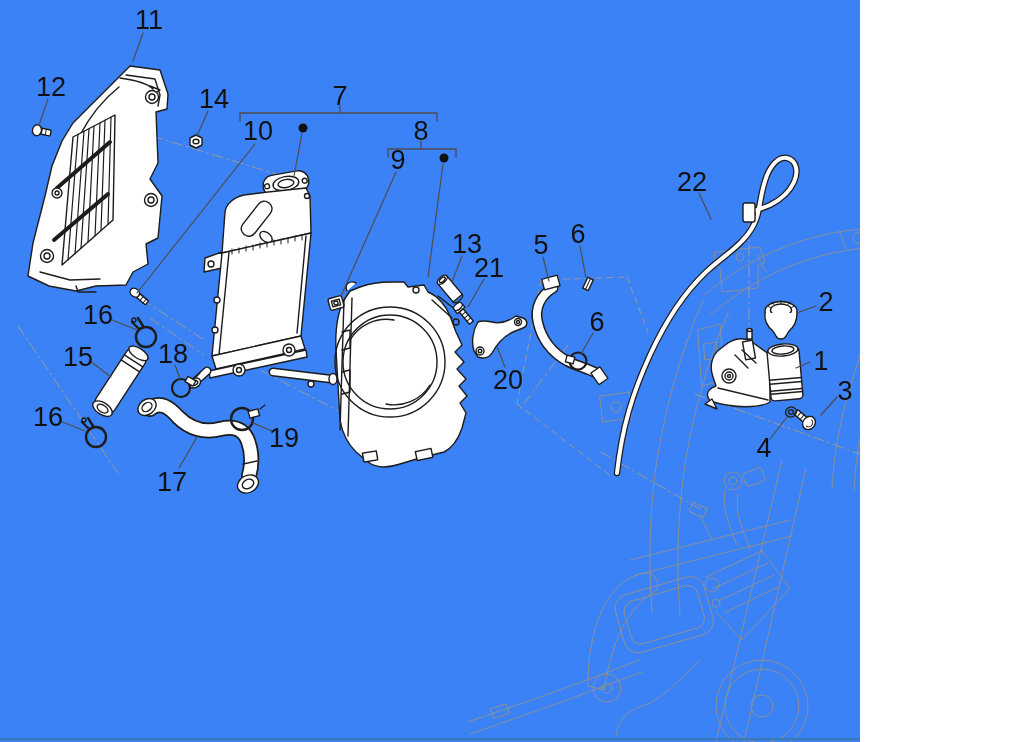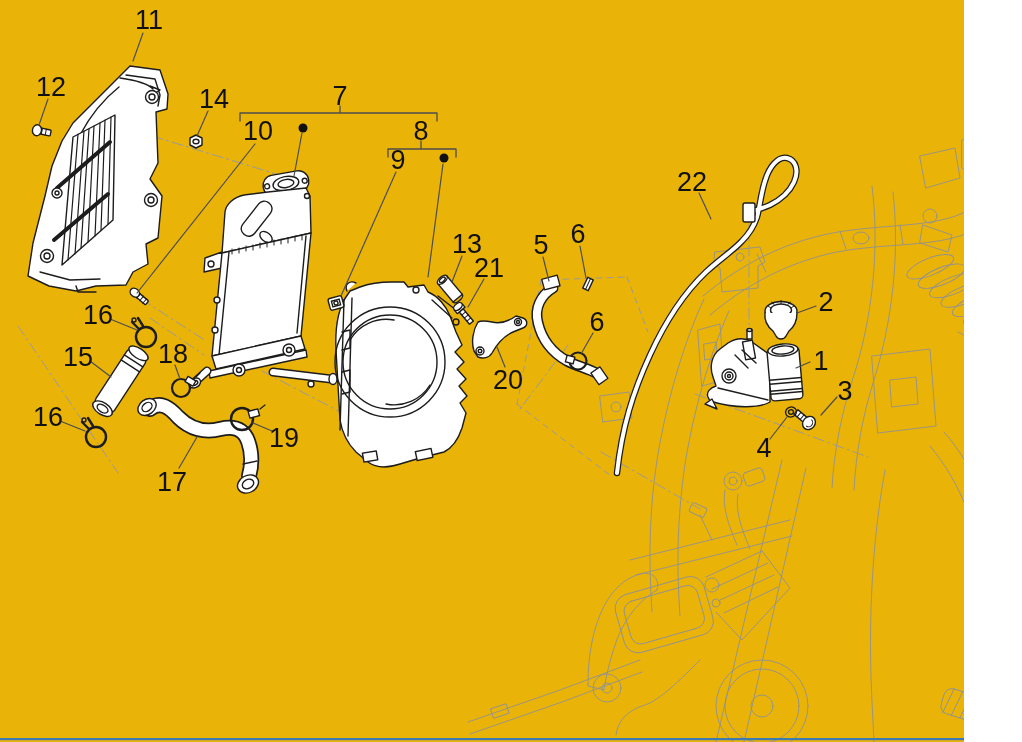--- a/index.html
+++ b/index.html
@@ -1,16 +1,16 @@
 <!DOCTYPE html>
 <html><head>
 <meta charset="utf-8">
 <style>
   html,body{margin:0;padding:0;background:#fff;}
-  .stage{position:relative;width:964px;height:742px;background:#eab308;overflow:hidden;font-family:"Liberation Sans",sans-serif;}
+  .stage{position:relative;width:860px;height:742px;background:#3b82f6;overflow:hidden;font-family:"Liberation Sans",sans-serif;}
   svg{position:absolute;inset:0;display:block;}
   text.callout{font-family:"Liberation Sans",sans-serif;font-size:27px;fill:#111;}
   .nofill{fill:none;}
   .dot{fill:#111;stroke:none;}
   .dashdot{stroke-dasharray:11 4 2 4;}
   .dashed{stroke-dasharray:6 5;}
   g{stroke-linecap:round;stroke-linejoin:round;}
 </style>
 </head>
 <body>

